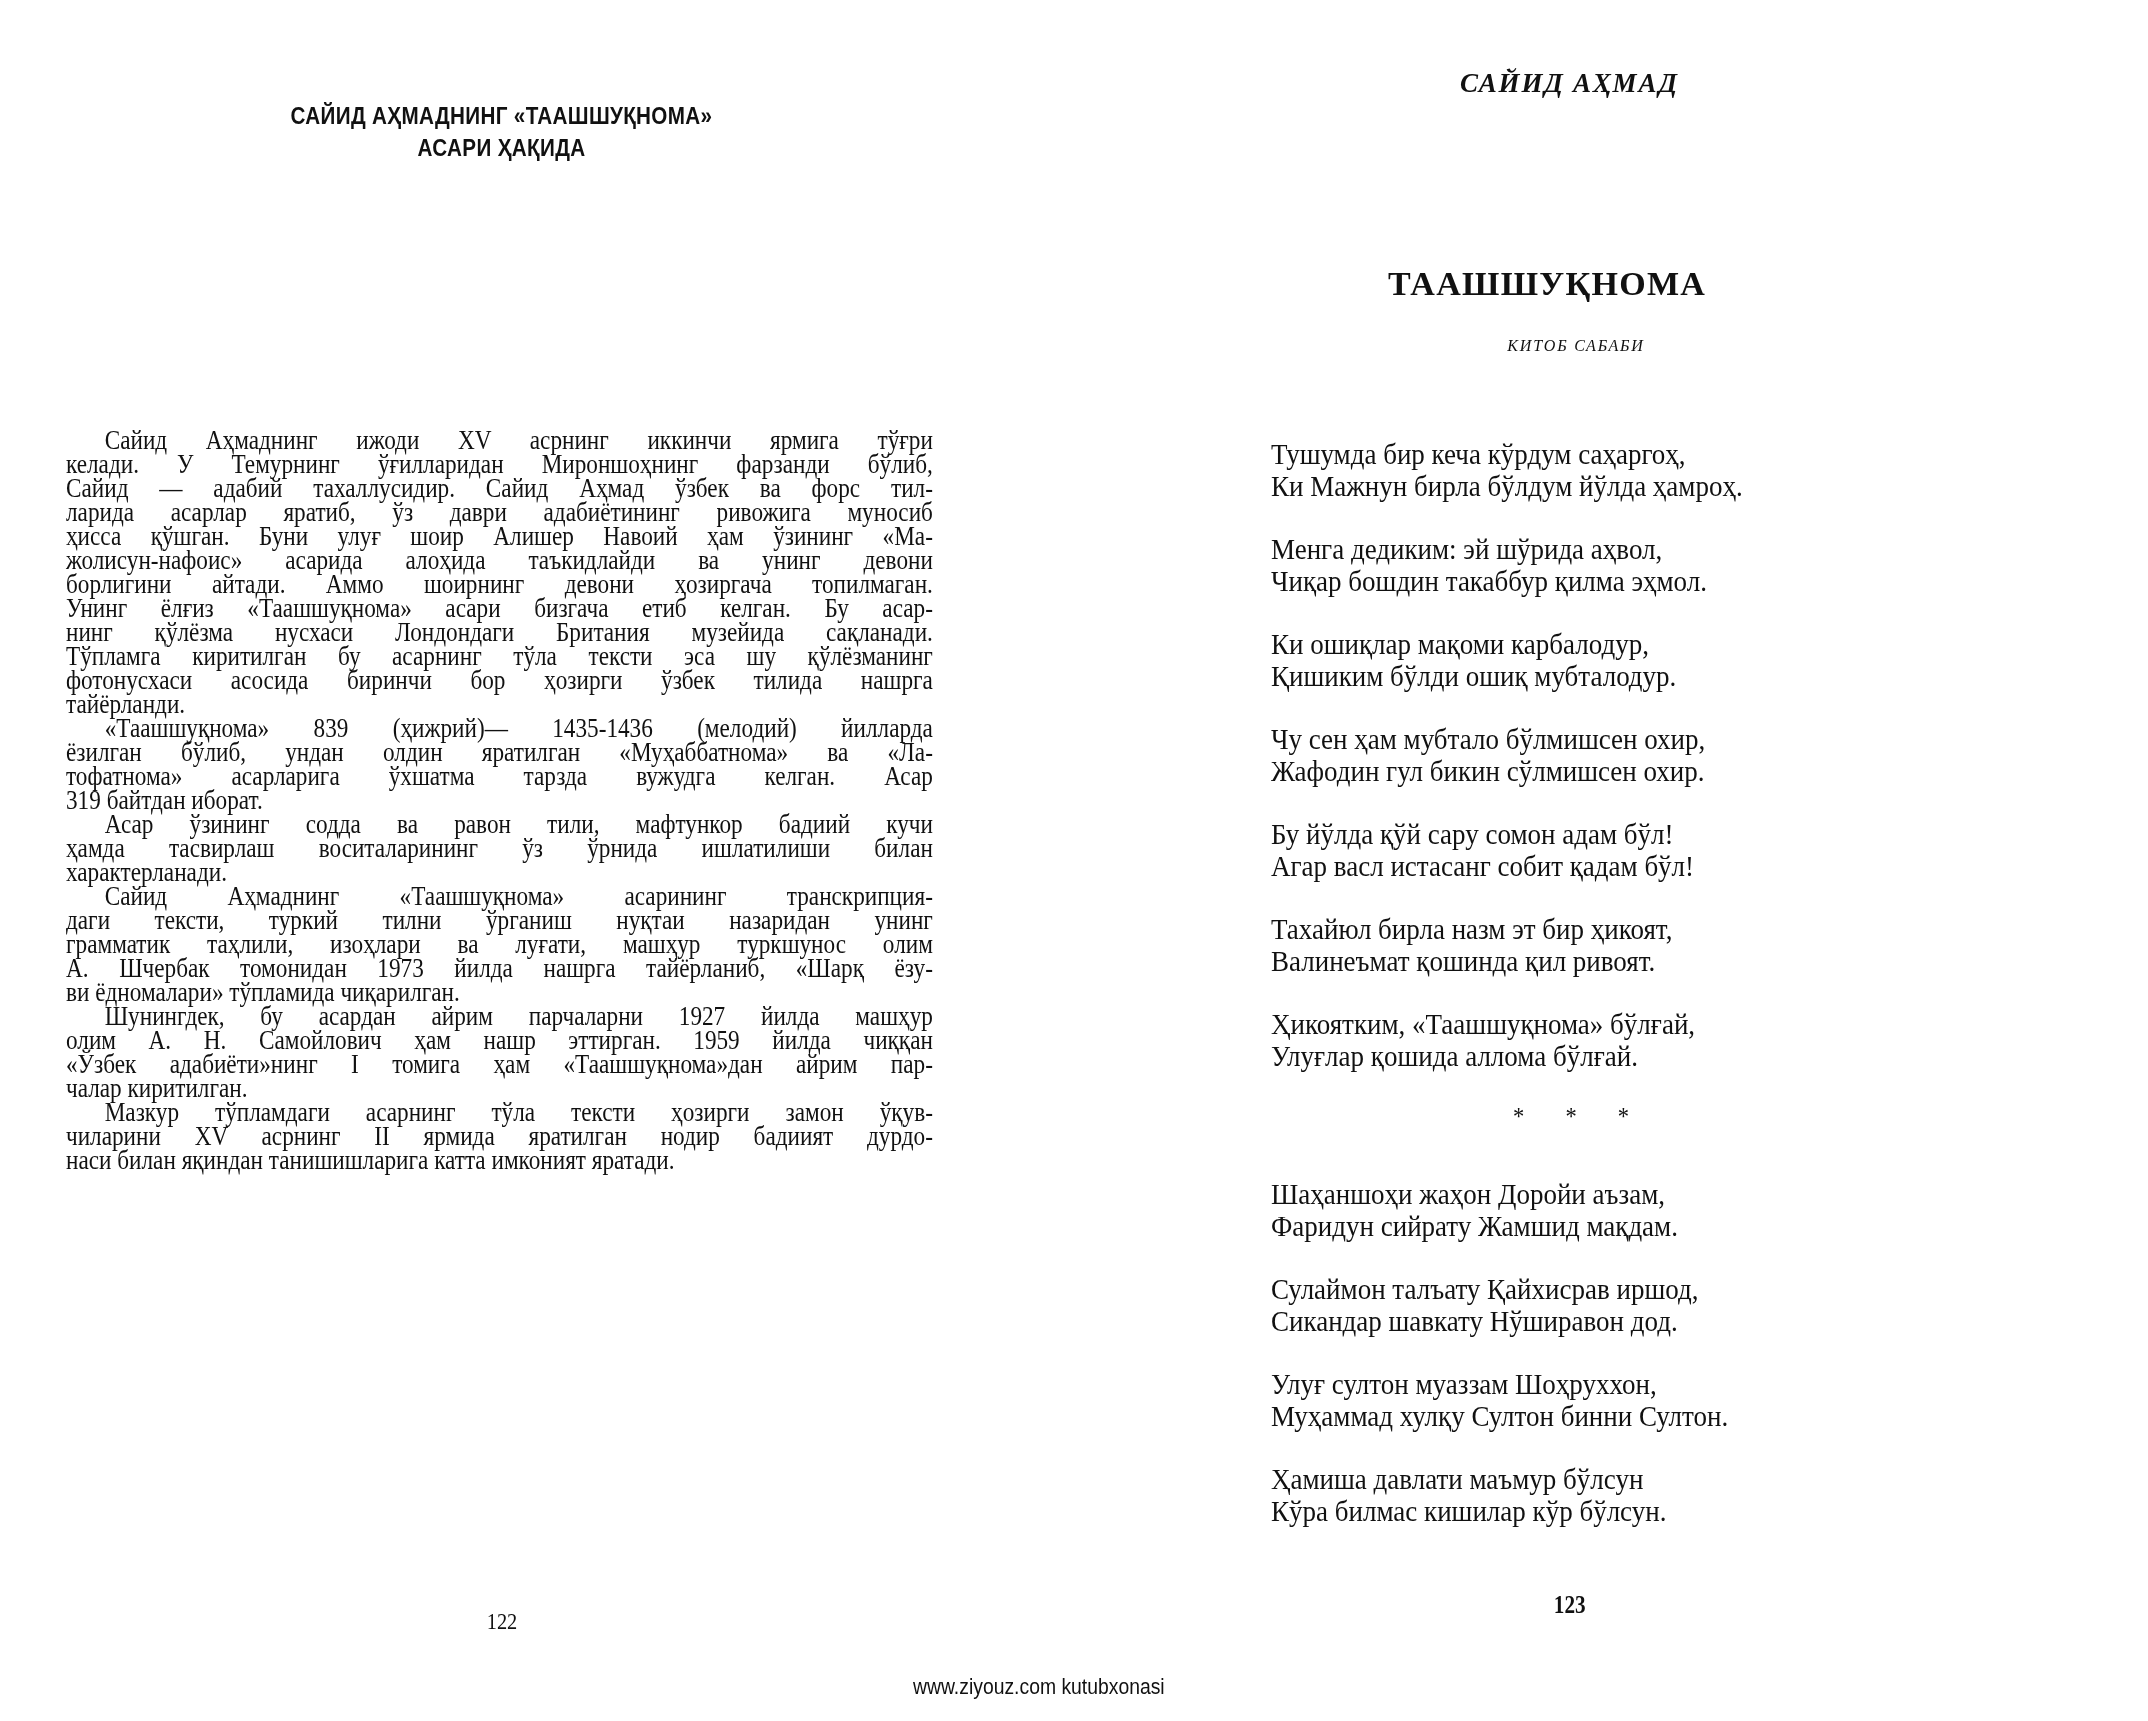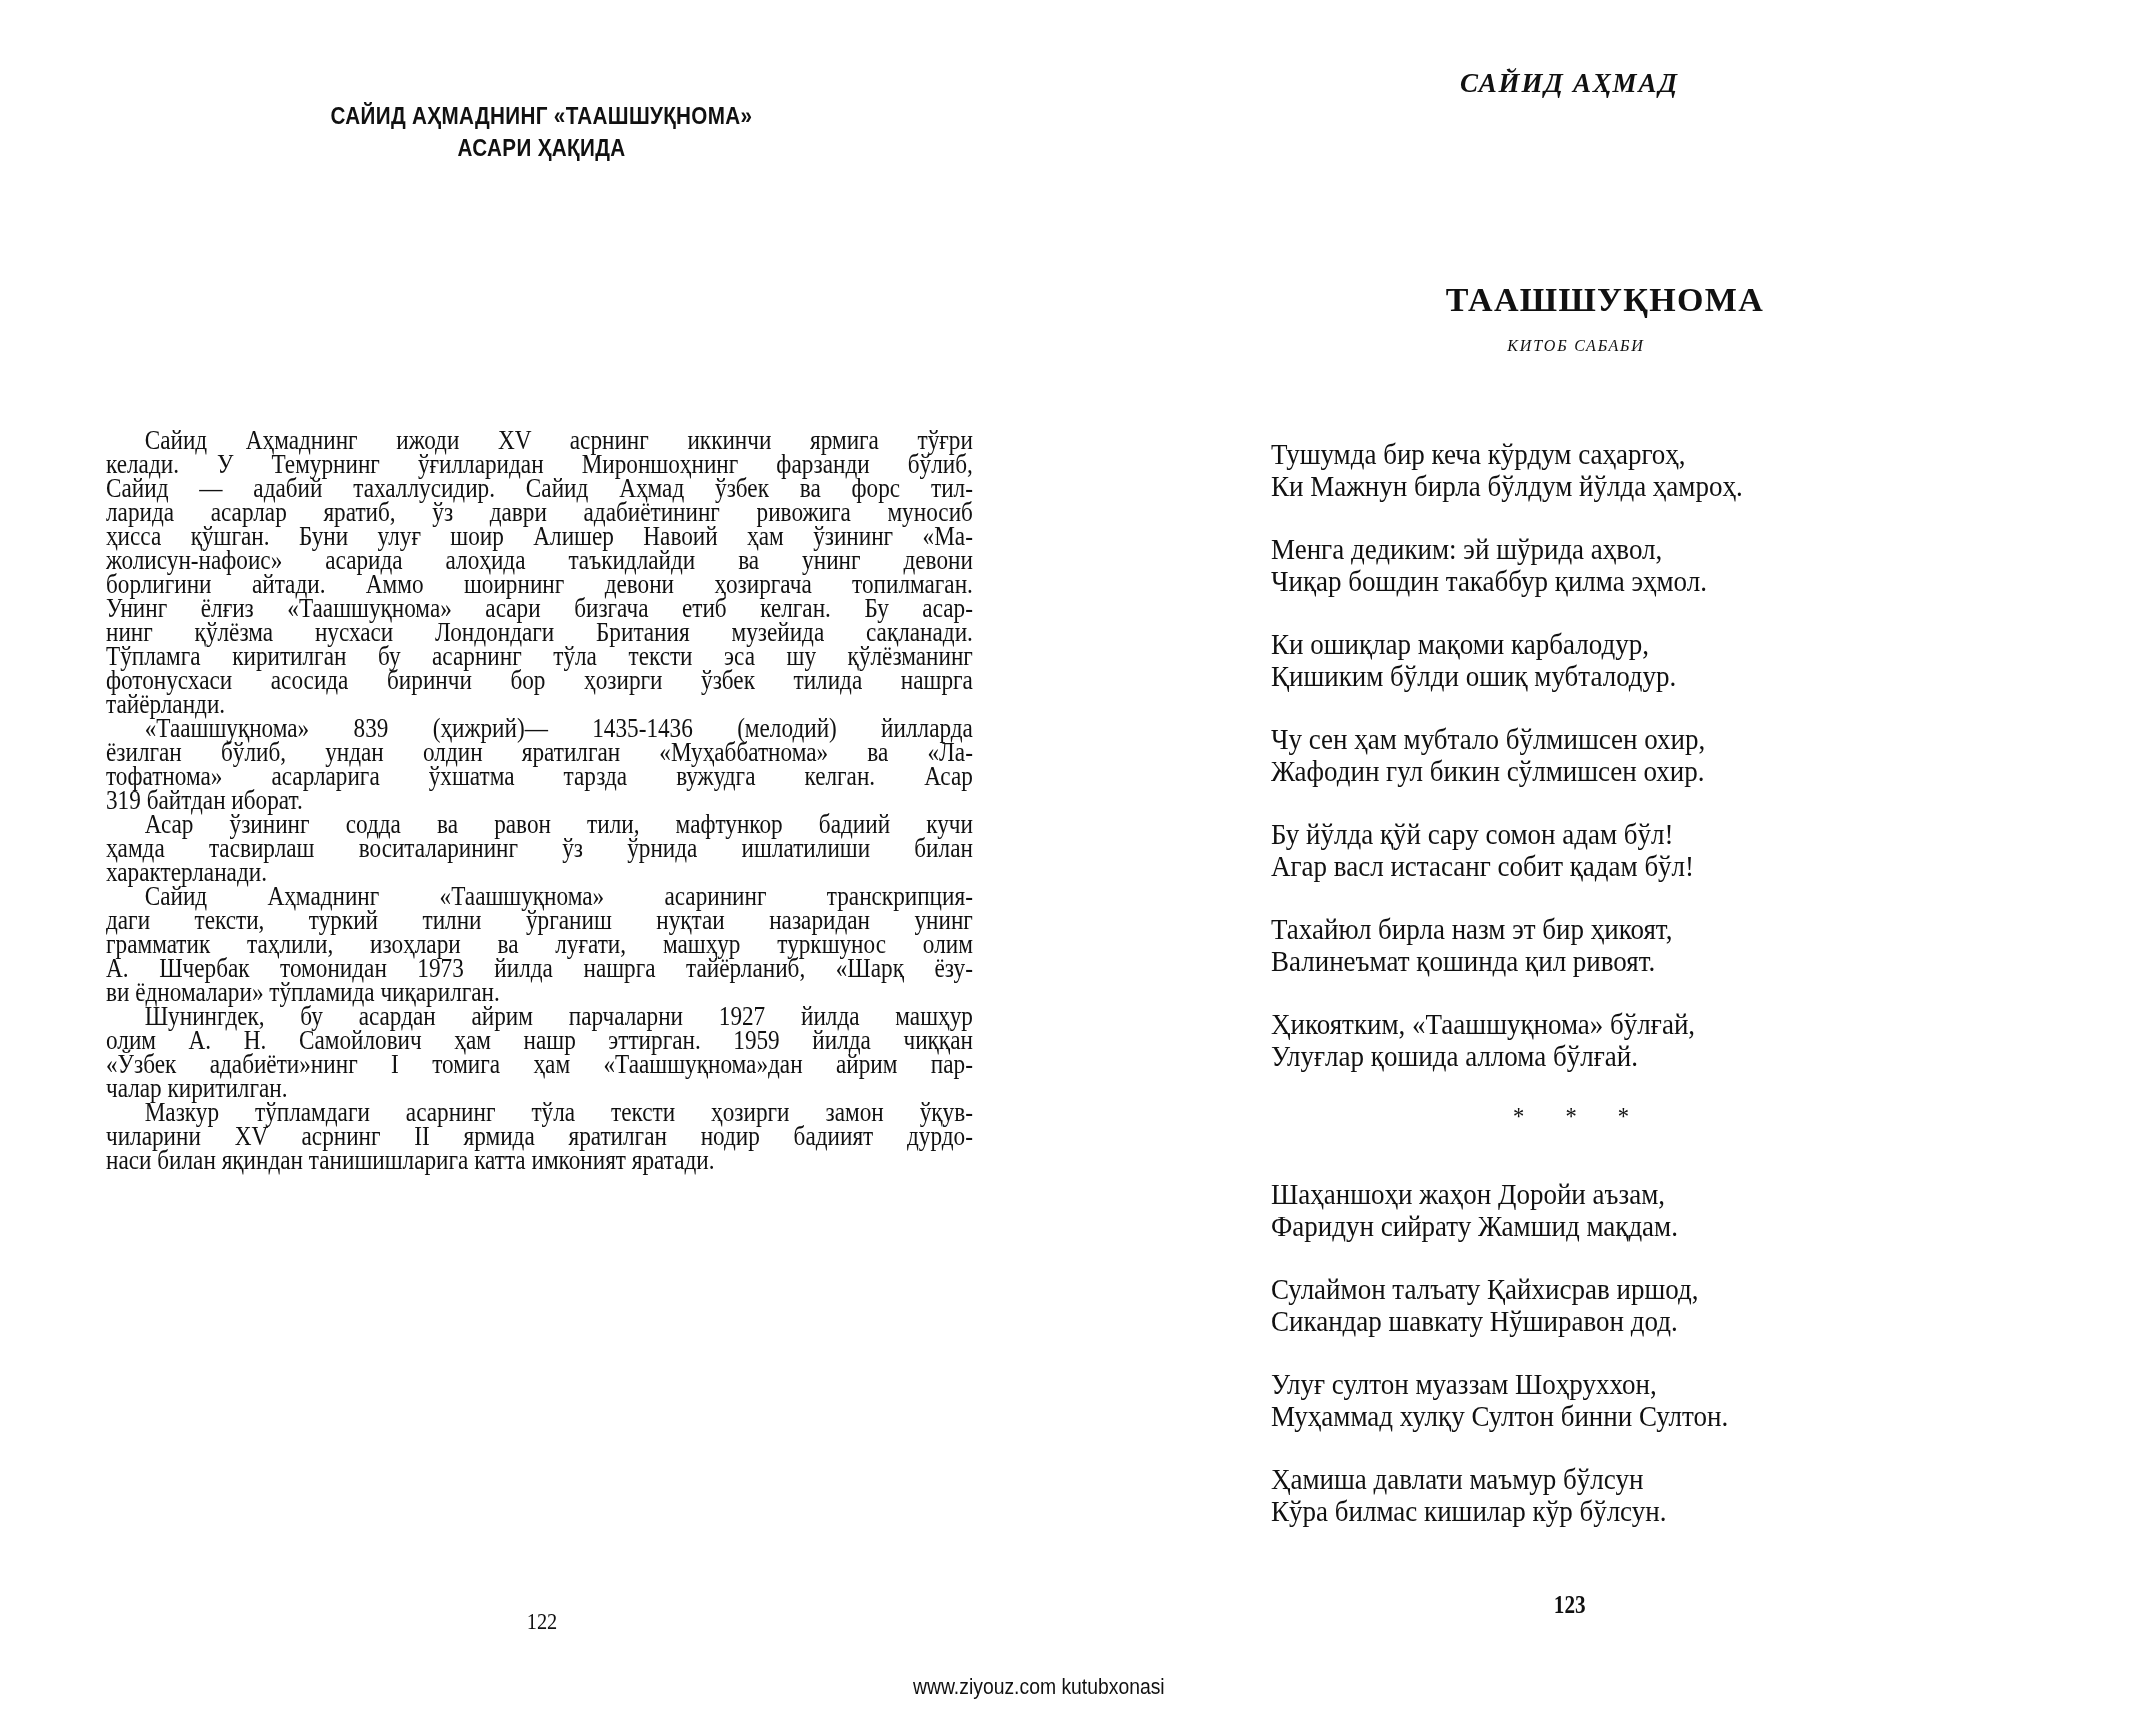--- a/index.html
+++ b/index.html
@@ -1,27 +1,27 @@
 <!DOCTYPE html>
 <html style="font-size:14.3px"><head>
 <meta charset="utf-8">
 <style>
   html, body { margin:0; padding:0; background:#ffffff; }
   body { width:2149px; height:1721px; position:relative; overflow:hidden; color:#111; font-family:"Liberation Serif", serif; }
   .page { position:absolute; top:0; height:1721px; }
-  #left-page { left:0; width:1039px;margin-left:40px; }
+  #left-page { left:0; width:1039px; }
   #right-page { left:1164px; width:984px; }
   .hdr-left { position:absolute; left:161px; width:681px; top:100px; text-align:center; font-family:"Liberation Sans", sans-serif; font-weight:bold; font-size:24px; line-height:32px; letter-spacing:0.4px; transform:scaleX(0.86); transform-origin:center top; }
   .para-block { position:absolute; left:66px; top:428px; width:1008px; transform:scaleX(0.86); transform-origin:left top; }
   .para { font-size:27px; line-height:24px; text-align:justify; text-align-last:left; margin:0; text-indent:45px; font-family:"Liberation Serif", serif; }
   .para .line { display:block; text-align:justify; text-align-last:justify; }
   .para .line.last { text-align-last:left; }
   .pageno-left { position:absolute; left:484px; top:1608px; font-size:24px; transform:scaleX(0.85); }
   .running-head { position:absolute; left:296px; top:68px; font-family:"Liberation Serif", serif; font-style:italic; font-weight:bold; font-size:27px; letter-spacing:1.8px; }
-  .title { position:absolute; left:224px; width:376px; top:265px; text-align:right; font-family:"Liberation Serif", serif; font-weight:bold; font-size:34px; letter-spacing:1.3px;margin-top:16px; }
+  .title { position:absolute; left:224px; width:376px; top:265px; text-align:left; font-family:"Liberation Serif", serif; font-weight:bold; font-size:34px; letter-spacing:1.3px; }
   .subtitle { position:absolute; left:224px; width:376px; top:337px; text-align:center; font-style:italic; font-size:16px; letter-spacing:1.8px; }
   .poem { position:absolute; left:107px; top:438px; transform:scaleX(0.9); transform-origin:left top; }
   .stanza { margin:0 0 31px 0; }
   .verse { display:block; font-size:30px; line-height:32px; white-space:nowrap; }
   .stars { font-size:25px; letter-spacing:19.7px; margin:7.2px 0 47px 269px; }
   .pageno-right { position:absolute; left:387px; top:1591px; font-size:25px; font-weight:bold; transform:scaleX(0.85); }
   .footer { position:absolute; left:913px; top:1675px; font-family:"Liberation Sans", sans-serif; font-size:21.5px; color:#111; transform:scaleX(0.9); transform-origin:left top; }
 </style>
 </head>
 <body>

